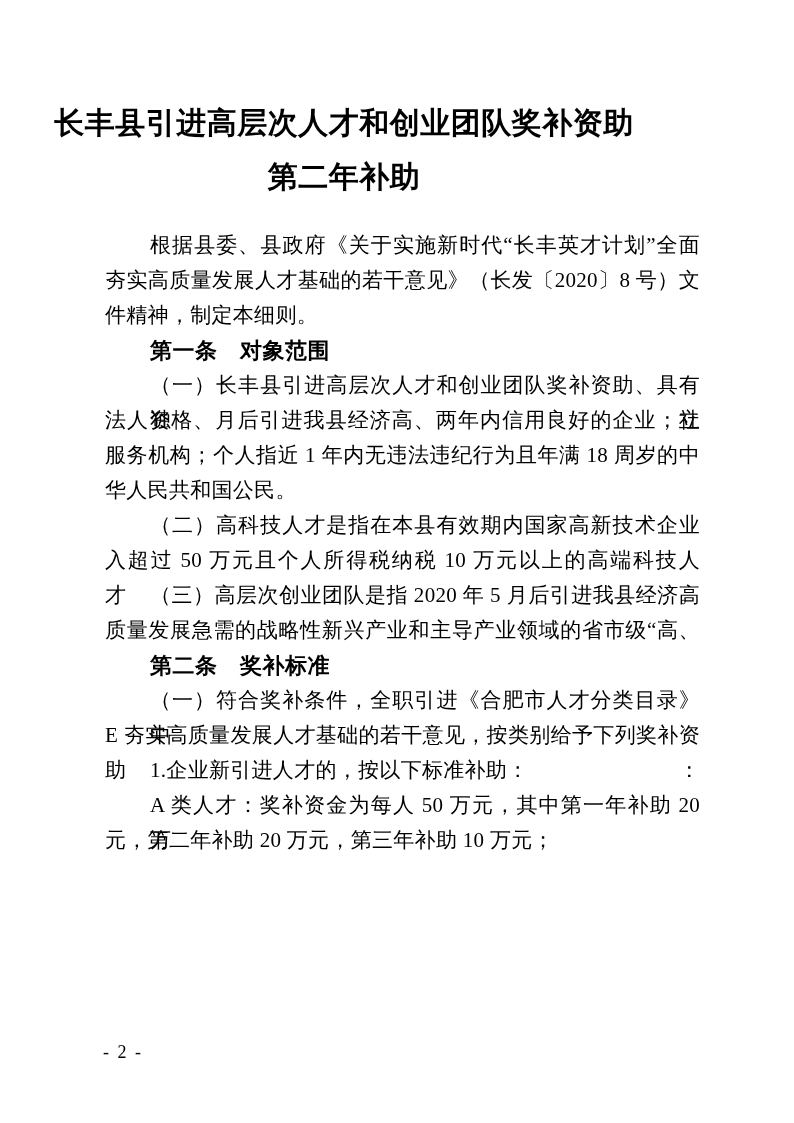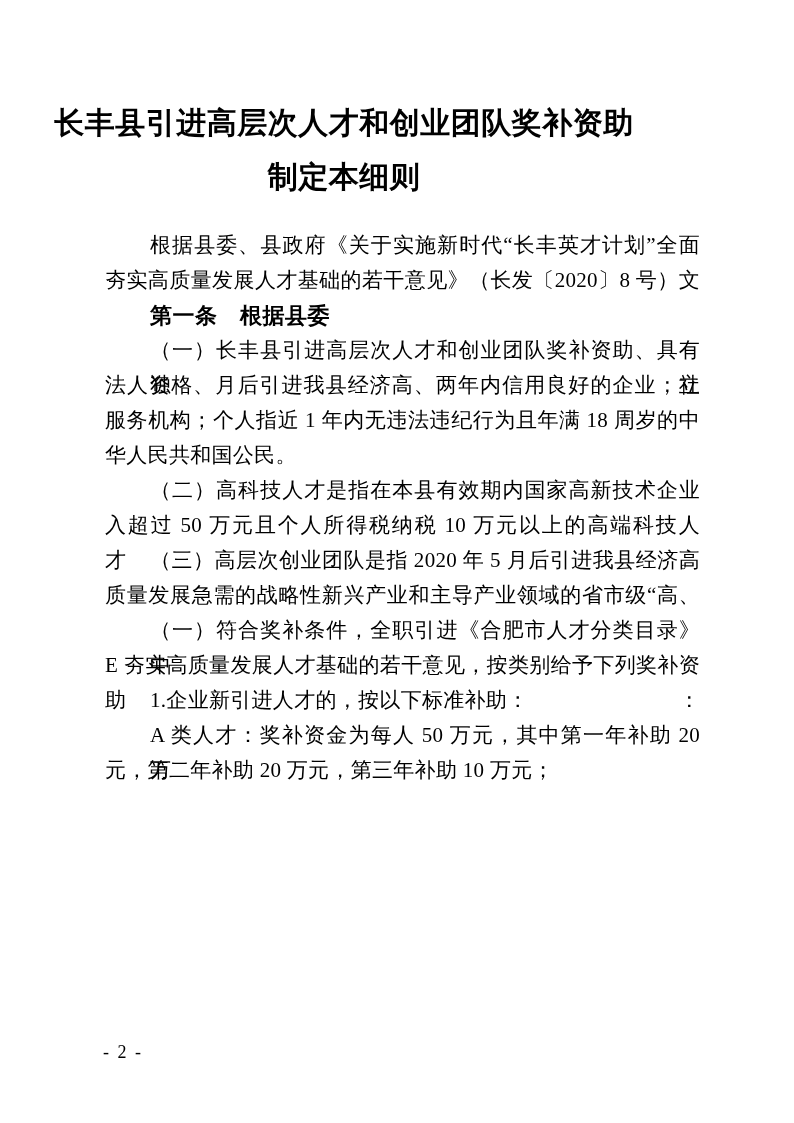--- a/index.html
+++ b/index.html
@@ -70,35 +70,37 @@
     font-family: "Liberation Serif", "DejaVu Serif", serif;
   }
 </style>
 </head>
 <body>
 
 <div class="page">
 
   <h1 class="doc-title">
     <div>长丰县引进高层次人才和创业团队奖补资助</div>
-    <div>制定本细则</div>
+    <div>第二年补助</div>
   </h1>
 
   <div class="doc-body">
     <div class="line indent full">根据县委、县政府《关于实施新时代“长丰英才计划”全面</div>
     <div class="line full">夯实高质量发展人才基础的若干意见》（长发〔2020〕8 号）文</div>
-    <div class="line indent heading">第一条　根据县委</div>
+    <div class="line">件精神，制定本细则。</div>
+    <div class="line indent heading">第一条　对象范围</div>
     <div class="line indent full">（一）长丰县引进高层次人才和创业团队奖补资助、具有独立</div>
     <div class="line full">法人资格、月后引进我县经济高、两年内信用良好的企业；社</div>
     <div class="line full">服务机构；个人指近 1 年内无违法违纪行为且年满 18 周岁的中</div>
     <div class="line">华人民共和国公民。</div>
     <div class="line indent full">（二）高科技人才是指在本县有效期内国家高新技术企业</div>
     <div class="line full">入超过 50 万元且个人所得税纳税 10 万元以上的高端科技人才。</div>
     <div class="line indent full">（三）高层次创业团队是指 2020 年 5 月后引进我县经济高</div>
     <div class="line full">质量发展急需的战略性新兴产业和主导产业领域的省市级“高、</div>
+    <div class="line indent heading">第二条　奖补标准</div>
     <div class="line indent full">（一）符合奖补条件，全职引进《合肥市人才分类目录》中</div>
     <div class="line full">E 夯实高质量发展人才基础的若干意见，按类别给予下列奖补资助：</div>
     <div class="line indent">1.企业新引进人才的，按以下标准补助：</div>
     <div class="line indent full">A 类人才：奖补资金为每人 50 万元，其中第一年补助 20 万</div>
     <div class="line">元，第二年补助 20 万元，第三年补助 10 万元；</div>
   </div>
 
   <div class="page-number">- 2 -</div>
 
 </div>

